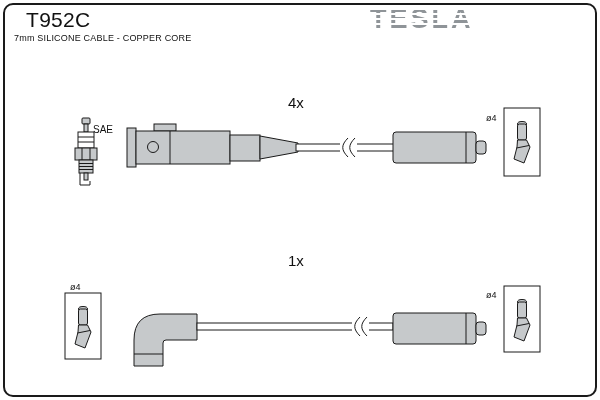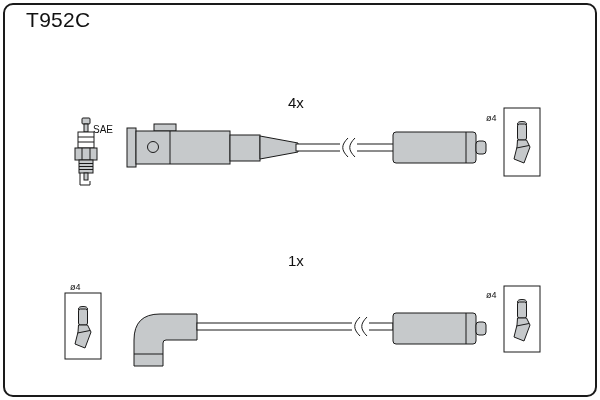--- a/index.html
+++ b/index.html
@@ -55,20 +55,22 @@
   .mask       { fill: #ffffff; stroke: none; }
 </style>
 </head>
 <body>
 
 <div class="page">
 
   <div class="frame"></div>
 
   <div class="abs part-number">T952C</div>
+  <div class="abs subtitle">7mm SILICONE CABLE - COPPER CORE</div>
+  <div class="abs tesla-logo">TESLA</div>
 
   <svg class="abs diagram" width="600" height="400" viewBox="0 0 600 400">
 
     <defs>
       <g id="terminal-sym">
         <ellipse cx="18" cy="10" rx="4.5" ry="2.5" class="part"></ellipse>
         <rect x="13.5" y="10" width="9" height="16" rx="2" class="part"></rect>
         <path d="M13.5,26 L22.5,26 L26,33 L20,49 L10,45 L13,33 Z" class="part"></path>
         <line x1="12.5" y1="34" x2="25" y2="31.5" class="ln"></line>
       </g>

